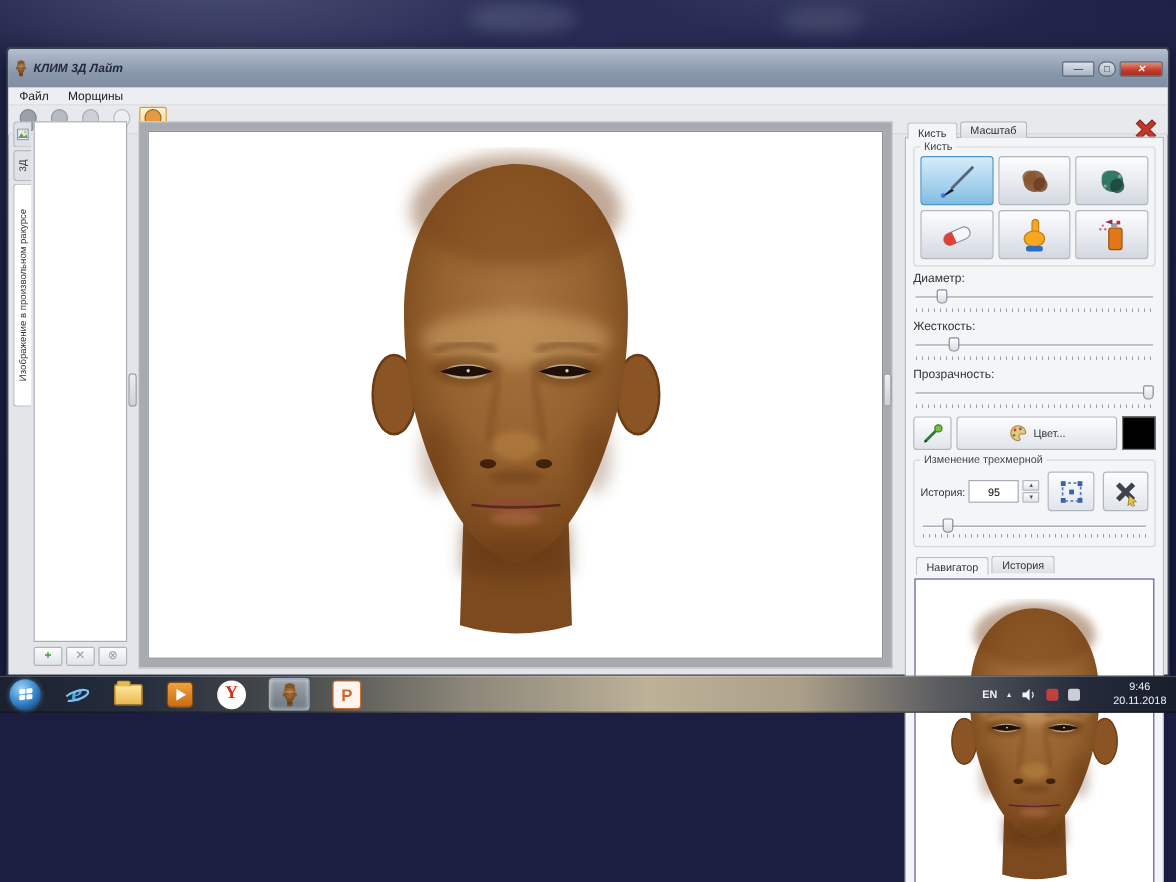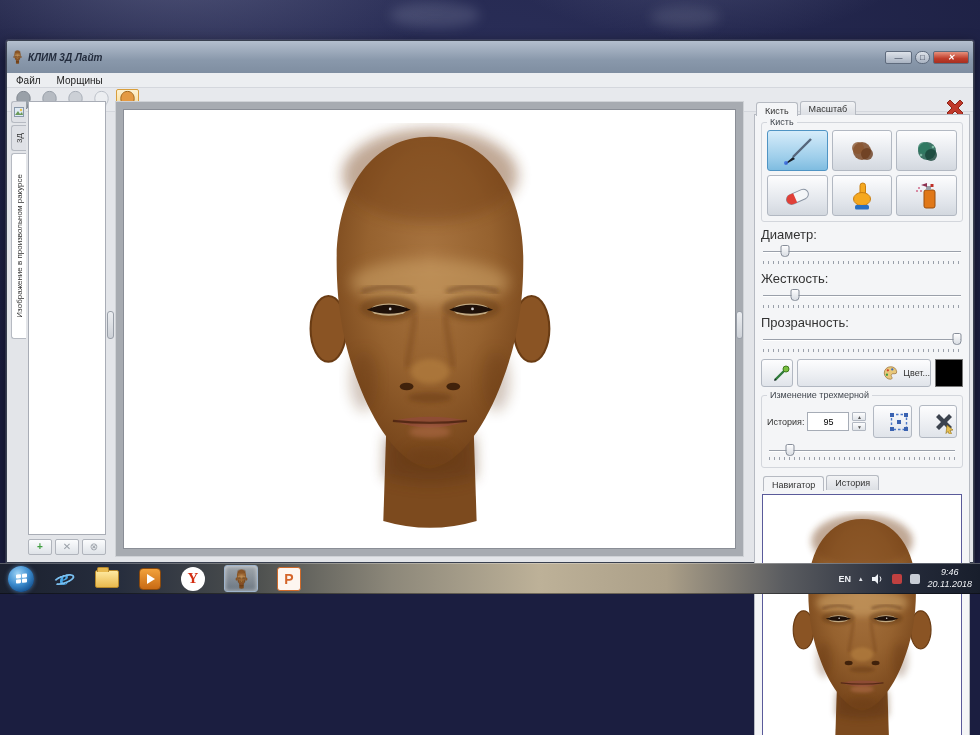--- a/index.html
+++ b/index.html
@@ -82,31 +82,31 @@
     padding:7px 6px 5px; display:flex; flex-direction:column; gap:3px; }
 
   .groupbox { border:1px solid #d3d6dc; border-radius:3px; padding:7px 5px 5px; position:relative; }
   .gb-title { position:absolute; top:-6px; left:5px; background:#f4f5f7; padding:0 3px; font-size:9px; color:#40464e; }
 
   .tool-grid { display:grid; grid-template-columns:repeat(3,1fr); gap:4px; }
   .tool-btn { height:41px; background:linear-gradient(#fdfdfe,#e0e4ea 70%,#d3d8df); border:1px solid #b2b8c2;
     border-radius:3px; display:flex; align-items:center; justify-content:center; }
   .tool-btn.selected { background:linear-gradient(#d6ecfa,#9ccdea 70%,#7fbce0); border:1px solid #4f94c4; }
 
-  .sl-label { font-size:13px; color:#333; margin-top:2px; }
+  .sl-label { font-size:10px; color:#333; margin-top:2px; }
   .slider { position:relative; height:13px; }
   .slider .track { position:absolute; left:2px; right:2px; top:6px; height:1px; background:#9aa0aa; box-shadow:0 1px 0 #fff; }
   .slider .thumb { position:absolute; top:0; width:9px; height:12px; transform:translateX(-50%);
     background:linear-gradient(#fdfdfe,#d9dde3); border:1px solid #868d99; border-radius:2px 2px 4px 4px; }
   .ticks { height:3px; margin:0 2px 2px;
     background-image:repeating-linear-gradient(90deg,#9aa0aa 0,#9aa0aa 1px,transparent 1px,transparent 5px); }
 
   .color-row { display:flex; gap:4px; align-items:stretch; margin-top:2px; }
   .sq-btn { border:1px solid #b2b8c2; border-radius:3px; background:linear-gradient(#fdfdfe,#e0e4ea);
-    display:flex; align-items:center; justify-content:flex-end; }
+    display:flex; align-items:center; justify-content:center; }
   .dropper-btn { width:32px; height:28px; }
   .color-btn { flex:1; height:28px; gap:4px; font-size:9px; color:#333; }
   .swatch { width:28px; height:28px; border:1px solid #777; }
 
   .scale-row { display:flex; align-items:center; gap:3px; }
   .spin-box { width:42px; height:19px; border:1px solid #a6acb6; background:#fff; font-size:9px;
     text-align:center; font-family:"Liberation Sans",sans-serif; }
   .spin-arrows { display:flex; flex-direction:column; gap:1px; }
   .spin-arrows .sa { width:14px; height:9px; font-size:5px; line-height:8px; text-align:center; color:#555;
     border:1px solid #b2b8c2; background:linear-gradient(#fdfdfe,#dfe3e8); border-radius:1px; }
@@ -143,21 +143,21 @@
   .app-task { width:34px; height:27px; border:1px solid #9fb4cc; border-radius:3px;
     background:linear-gradient(rgba(230,240,250,.55),rgba(150,170,195,.45)); box-shadow:inset 0 0 4px rgba(255,255,255,.6);
     display:flex; align-items:center; justify-content:center; }
   .ppt { width:24px; height:24px; background:#fdf6f0; border:1px solid #cf6a2a; border-radius:3px;
     display:flex; align-items:center; justify-content:center; font-weight:bold; font-size:14px; color:#d4652a; }
 
   .tray { margin-left:auto; display:flex; align-items:center; gap:8px; color:#f0f2f6; font-size:9px;justify-content:space-between; }
   .tray-lang { font-weight:bold; }
   .tray-caret { font-size:7px; color:#e6e9ef; }
   .tiny-ic { width:10px; height:10px; border-radius:2px; }
-  .clock { text-align:center; line-height:1.25; margin-left:0;font-style:italic; }
+  .clock { text-align:center; line-height:1.25; margin-left:20px; }
 
   
   .caption { position:absolute; left:0; right:0; top:606px; padding:0 40px;
     font-family:"Liberation Serif",serif; font-size:22.5px; line-height:1.43; color:#eef0f8;
     text-align:justify; text-shadow:0 1px 2px rgba(0,0,0,.5); }
   .caption p { text-indent:30px; word-spacing:2px; }
 
   svg { display:block; }
 </style>
 </head>

